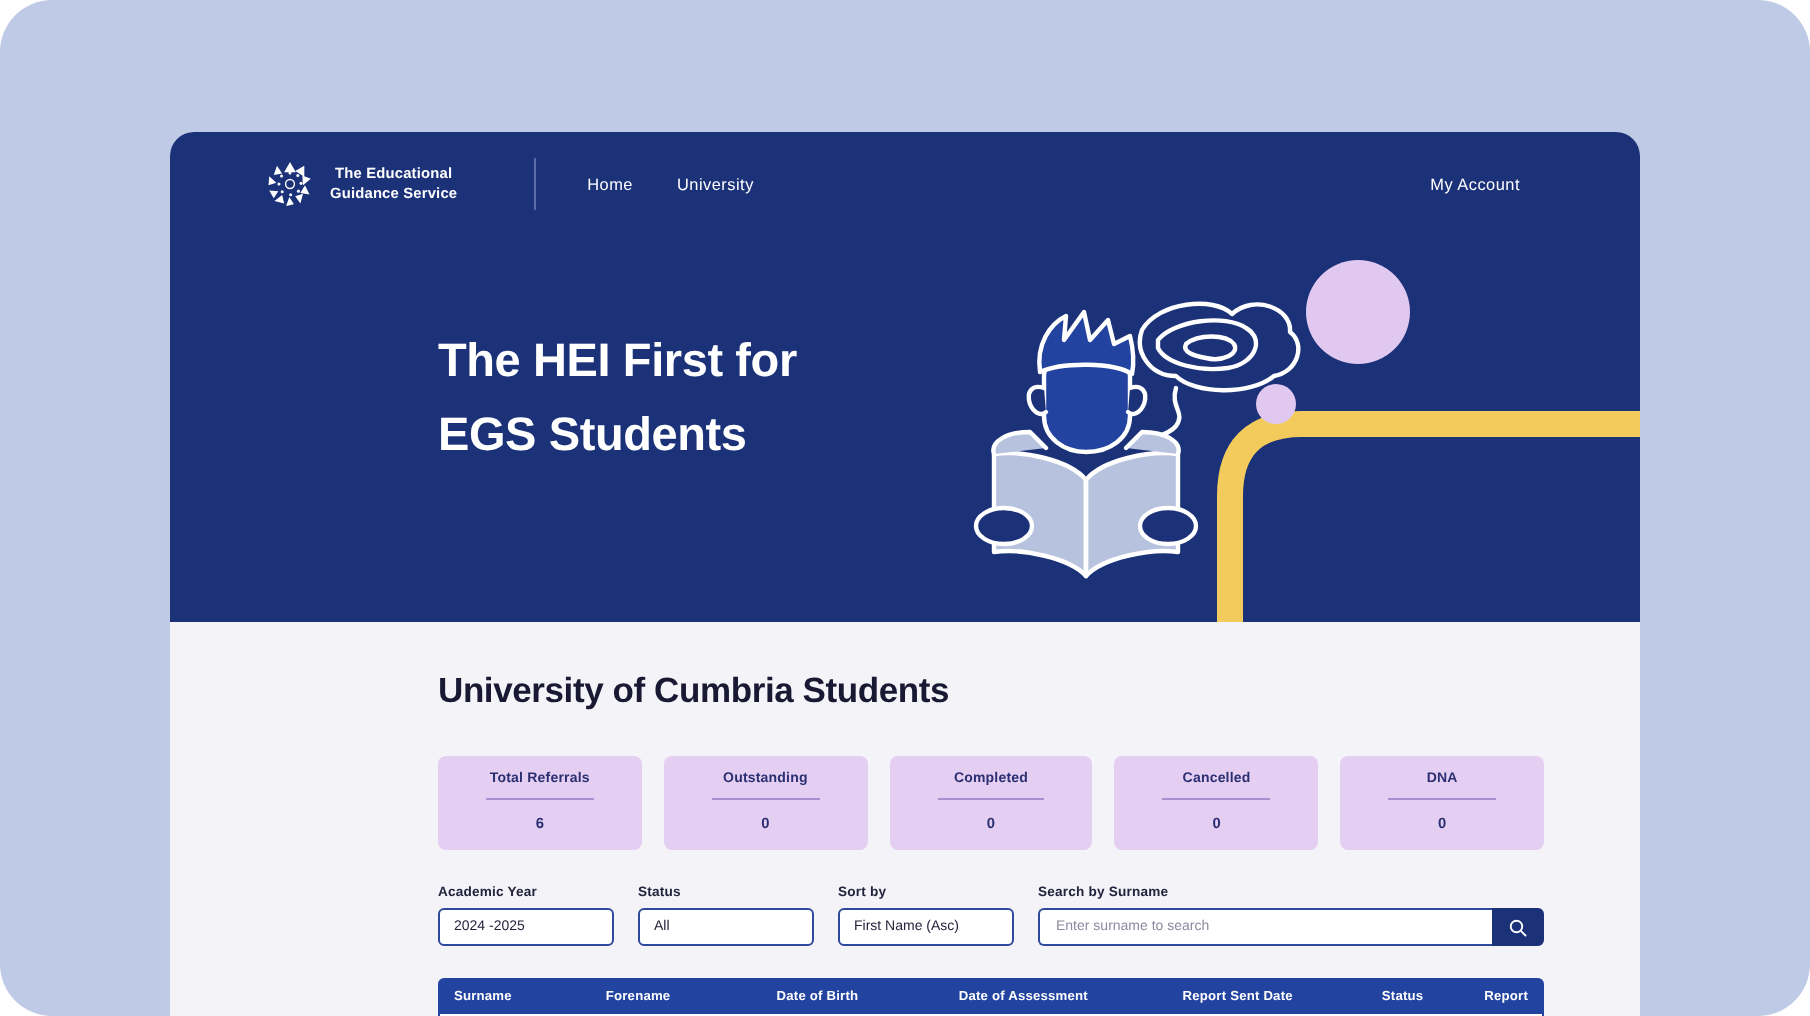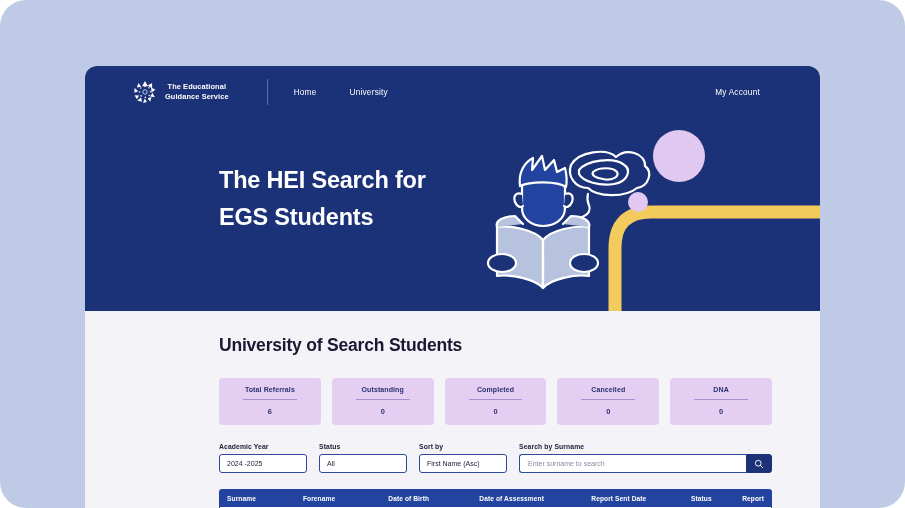--- a/index.html
+++ b/index.html
@@ -51,21 +51,21 @@
     line-height: 1.32;
     letter-spacing: .1px;
     white-space: pre-line;
     text-align: center;
   }
   .nav-divider {
     width: 1px; height: 26px;
     background: #5b6ca6;
     margin: 0 26px 0 38px;
   }
-  .nav-links { display: flex; gap: 33px; }
+  .nav-links { display: flex; gap: 22px; }
   .nav-link {
     color: #ffffff;
     font-size: 8.2px;
     letter-spacing: .25px;
     cursor: pointer;
   }
   .nav-spacer { flex: 1; }
   #account-link {
     color: #ffffff;
     font-size: 8.2px;
@@ -275,21 +275,21 @@
         <div class="nav-links">
           <span class="nav-link">Home</span>
           <span class="nav-link">University</span>
         </div>
 
         <div class="nav-spacer"></div>
 
         <span id="account-link">My Account</span>
       </div>
 
-      <div id="hero-title">The HEI Search for
+      <div id="hero-title">The HEI First for
 EGS Students</div>
 
       <svg id="hero-art" viewBox="0 0 190 190">
         <g fill="none" stroke="#ffffff" stroke-width="2.2" stroke-linecap="round" stroke-linejoin="round">
 
           <path d="M96 41 C104 27 132 24 141 33 C152 23 171 30 170 42
                    C178 48 174 62 162 64 C150 74 122 73 113 64
                    C100 64 92 52 96 41 Z"></path>
           <path d="M104 46 C112 36 138 33 148 40 C158 46 152 58 139 60
                    C125 62 108 58 104 50 Z"></path>
@@ -317,21 +317,21 @@
           <ellipse cx="109" cy="139" rx="14" ry="9" fill="#1b3178"></ellipse>
 
           <path d="M22 103 C20 97 28 92 40 92 L48 100" fill="#b7c2de"></path>
           <path d="M114 103 C116 97 108 92 96 92 L88 100" fill="#b7c2de"></path>
         </g>
       </svg>
     </div>
 
     <div id="content">
 
-      <h1 id="page-title">University of Search Students</h1>
+      <h1 id="page-title">University of Cumbria Students</h1>
 
       <div id="stats">
         <div class="stat-card">
           <div class="stat-label">Total Referrals</div>
           <div class="stat-rule"></div>
           <div class="stat-value">6</div>
         </div>
         <div class="stat-card">
           <div class="stat-label">Outstanding</div>
           <div class="stat-rule"></div>

